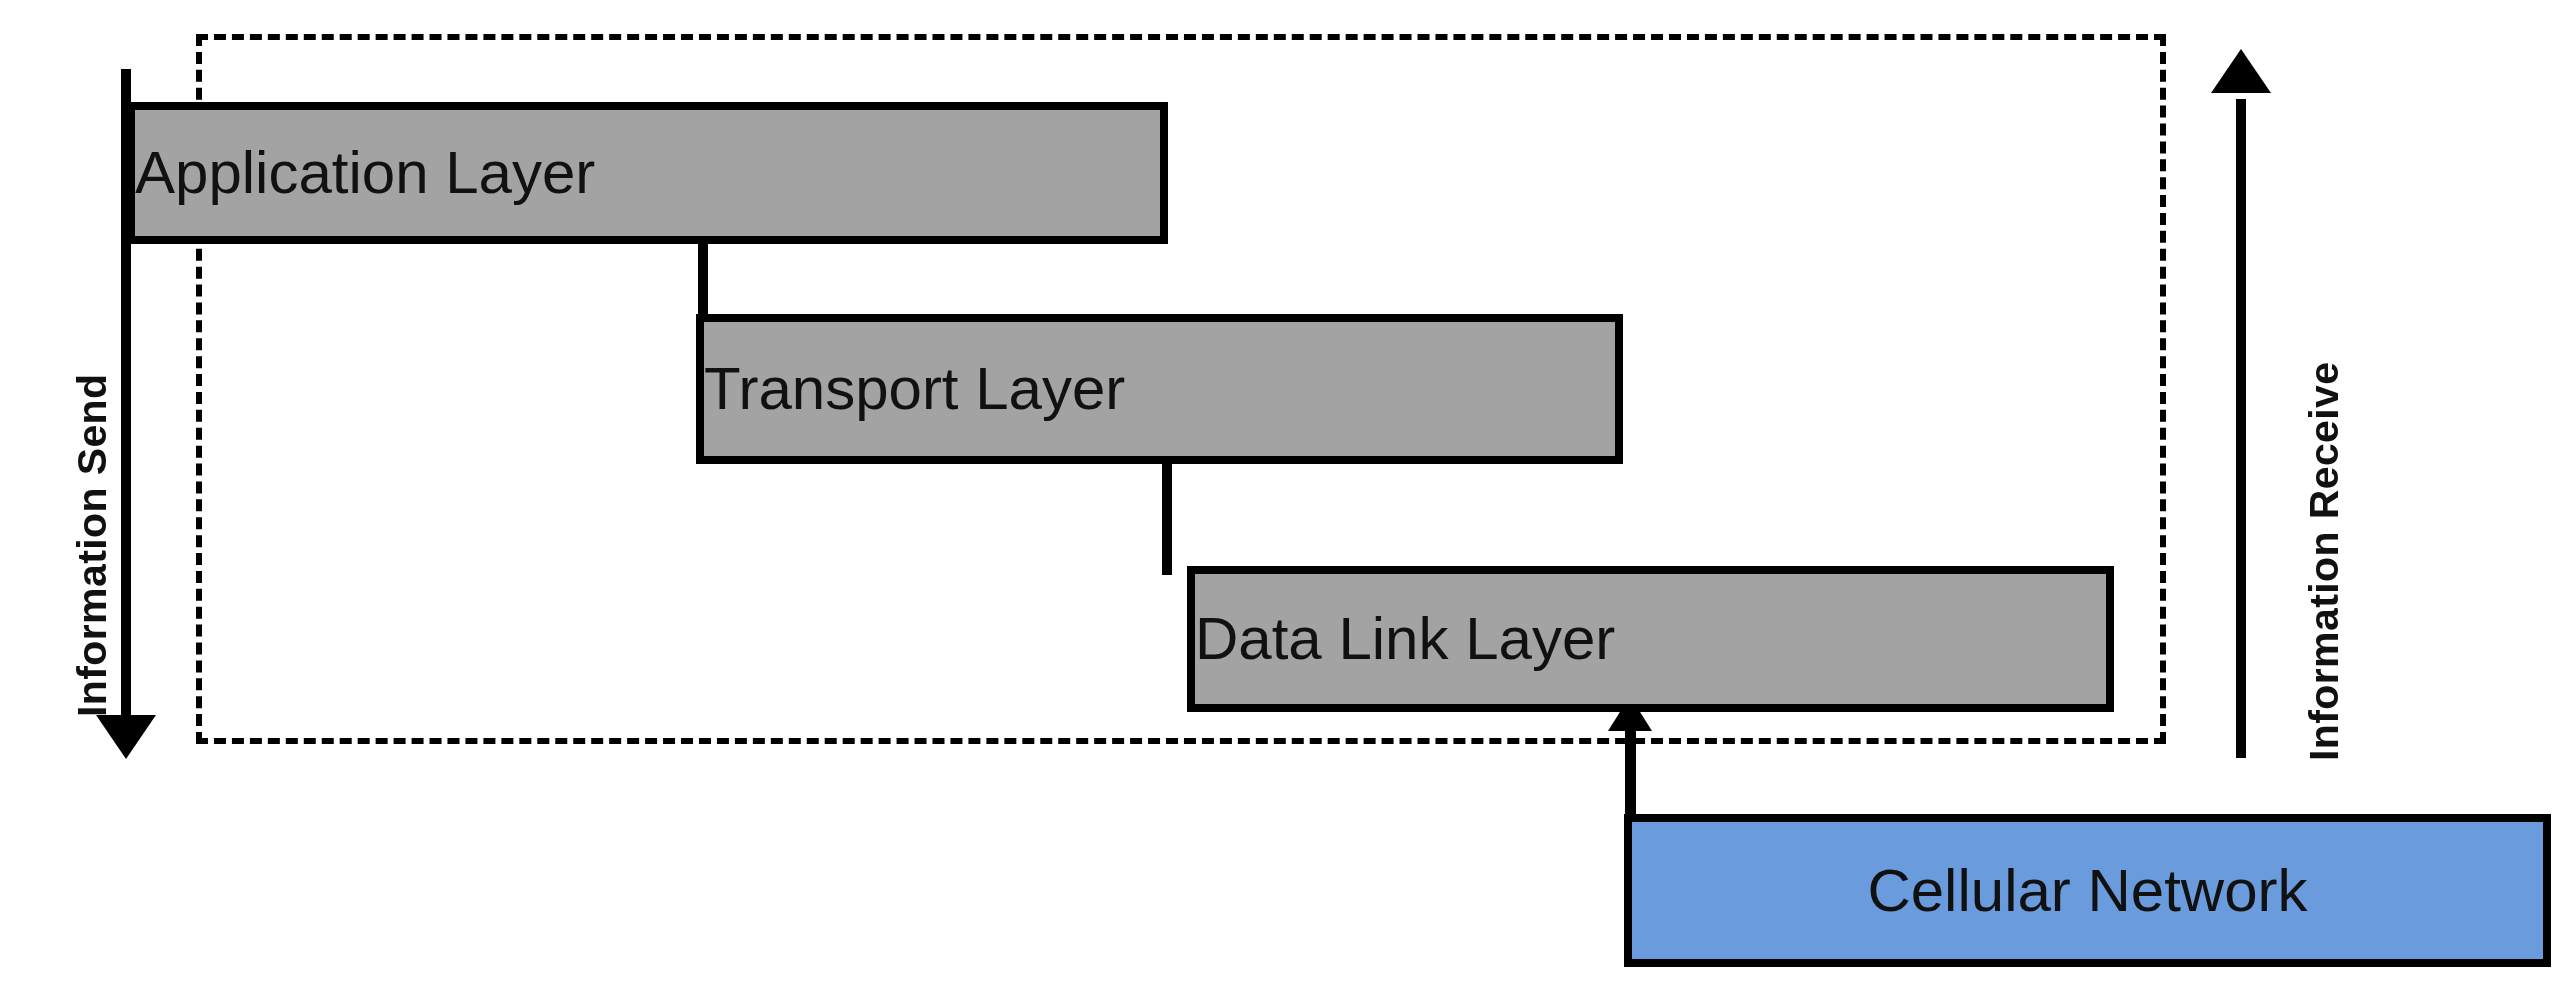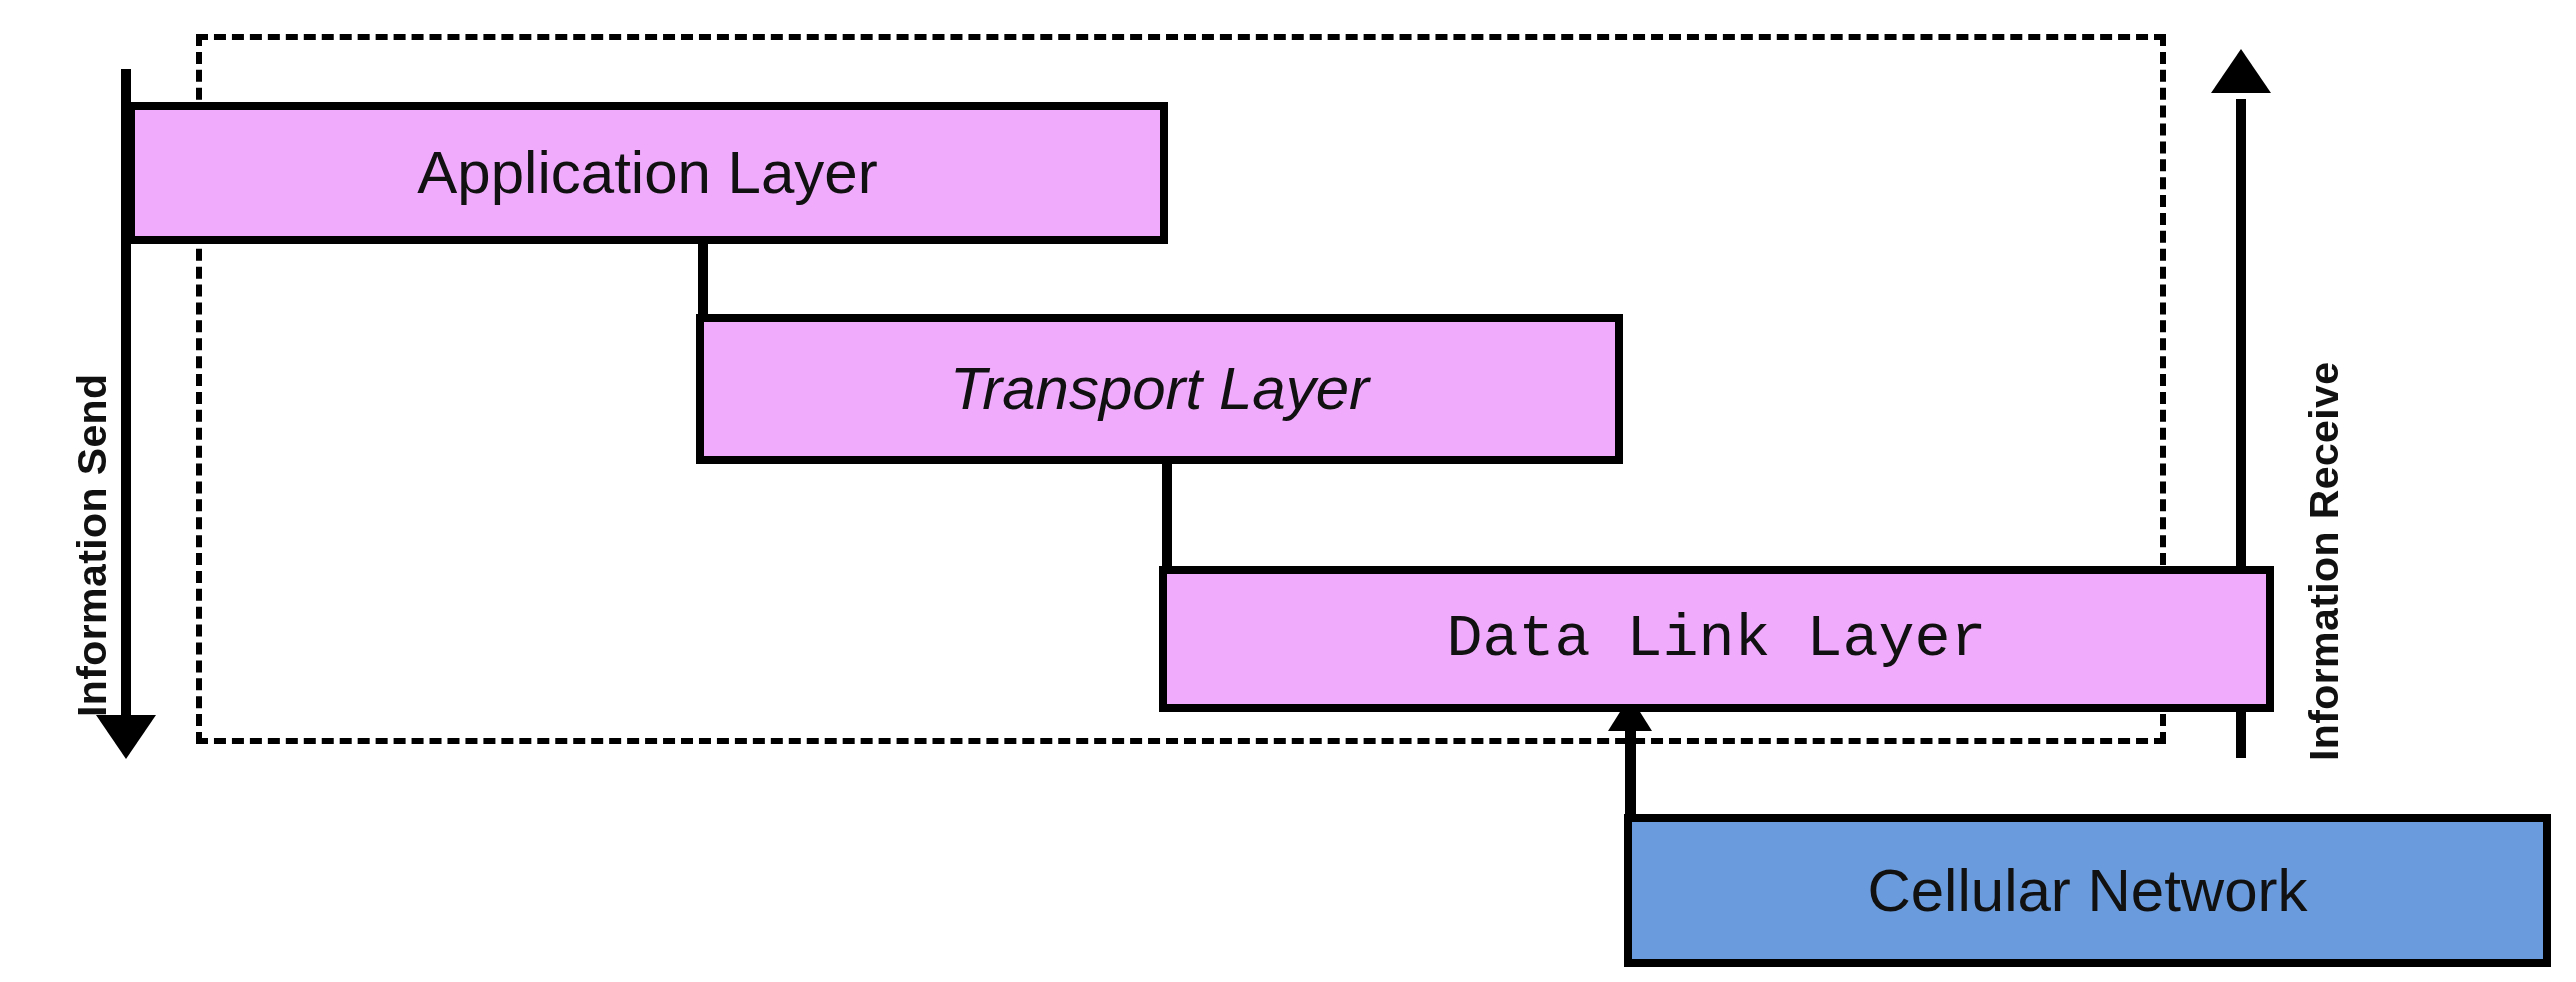--- a/index.html
+++ b/index.html
@@ -25,38 +25,38 @@
     height: 710px;
     border: 6.2px dashed #000000;
     box-sizing: border-box;
   }
 
   
   .layer-box {
     position: absolute;
     box-sizing: border-box;
     border: 8px solid #000000;
-    background: #f0abfc;
+    background: #a3a3a3;
     display: flex;
     align-items: center;
-    justify-content: center;
+    justify-content: flex-start;
     z-index: 6;
   }
   .layer-box .layer-label {
     font-size: 60px;
     line-height: 1;
     color: #111111;
     letter-spacing: 0px;
     white-space: nowrap;
     font-weight: 400;
   }
 
   #box-application { left: 127px;  top: 102px; width: 1041px; height: 142px; }
-  #box-transport   { left: 696px;  top: 314px; width: 927px; height: 150px; font-style: italic; }
-  #box-datalink    { left: 1159px; top: 566px; width: 1115px; height: 146px; font-family: Liberation Mono, monospace; }
+  #box-transport   { left: 696px;  top: 314px; width: 927px; height: 150px; }
+  #box-datalink    { left: 1187px; top: 566px; width: 927px; height: 146px; }
 
   #box-cellular {
     position: absolute;
     left: 1624px;
     top: 814px;
     width: 927px;
     height: 153px;
     box-sizing: border-box;
     border: 8px solid #000000;
     background: #6a9bdc;

